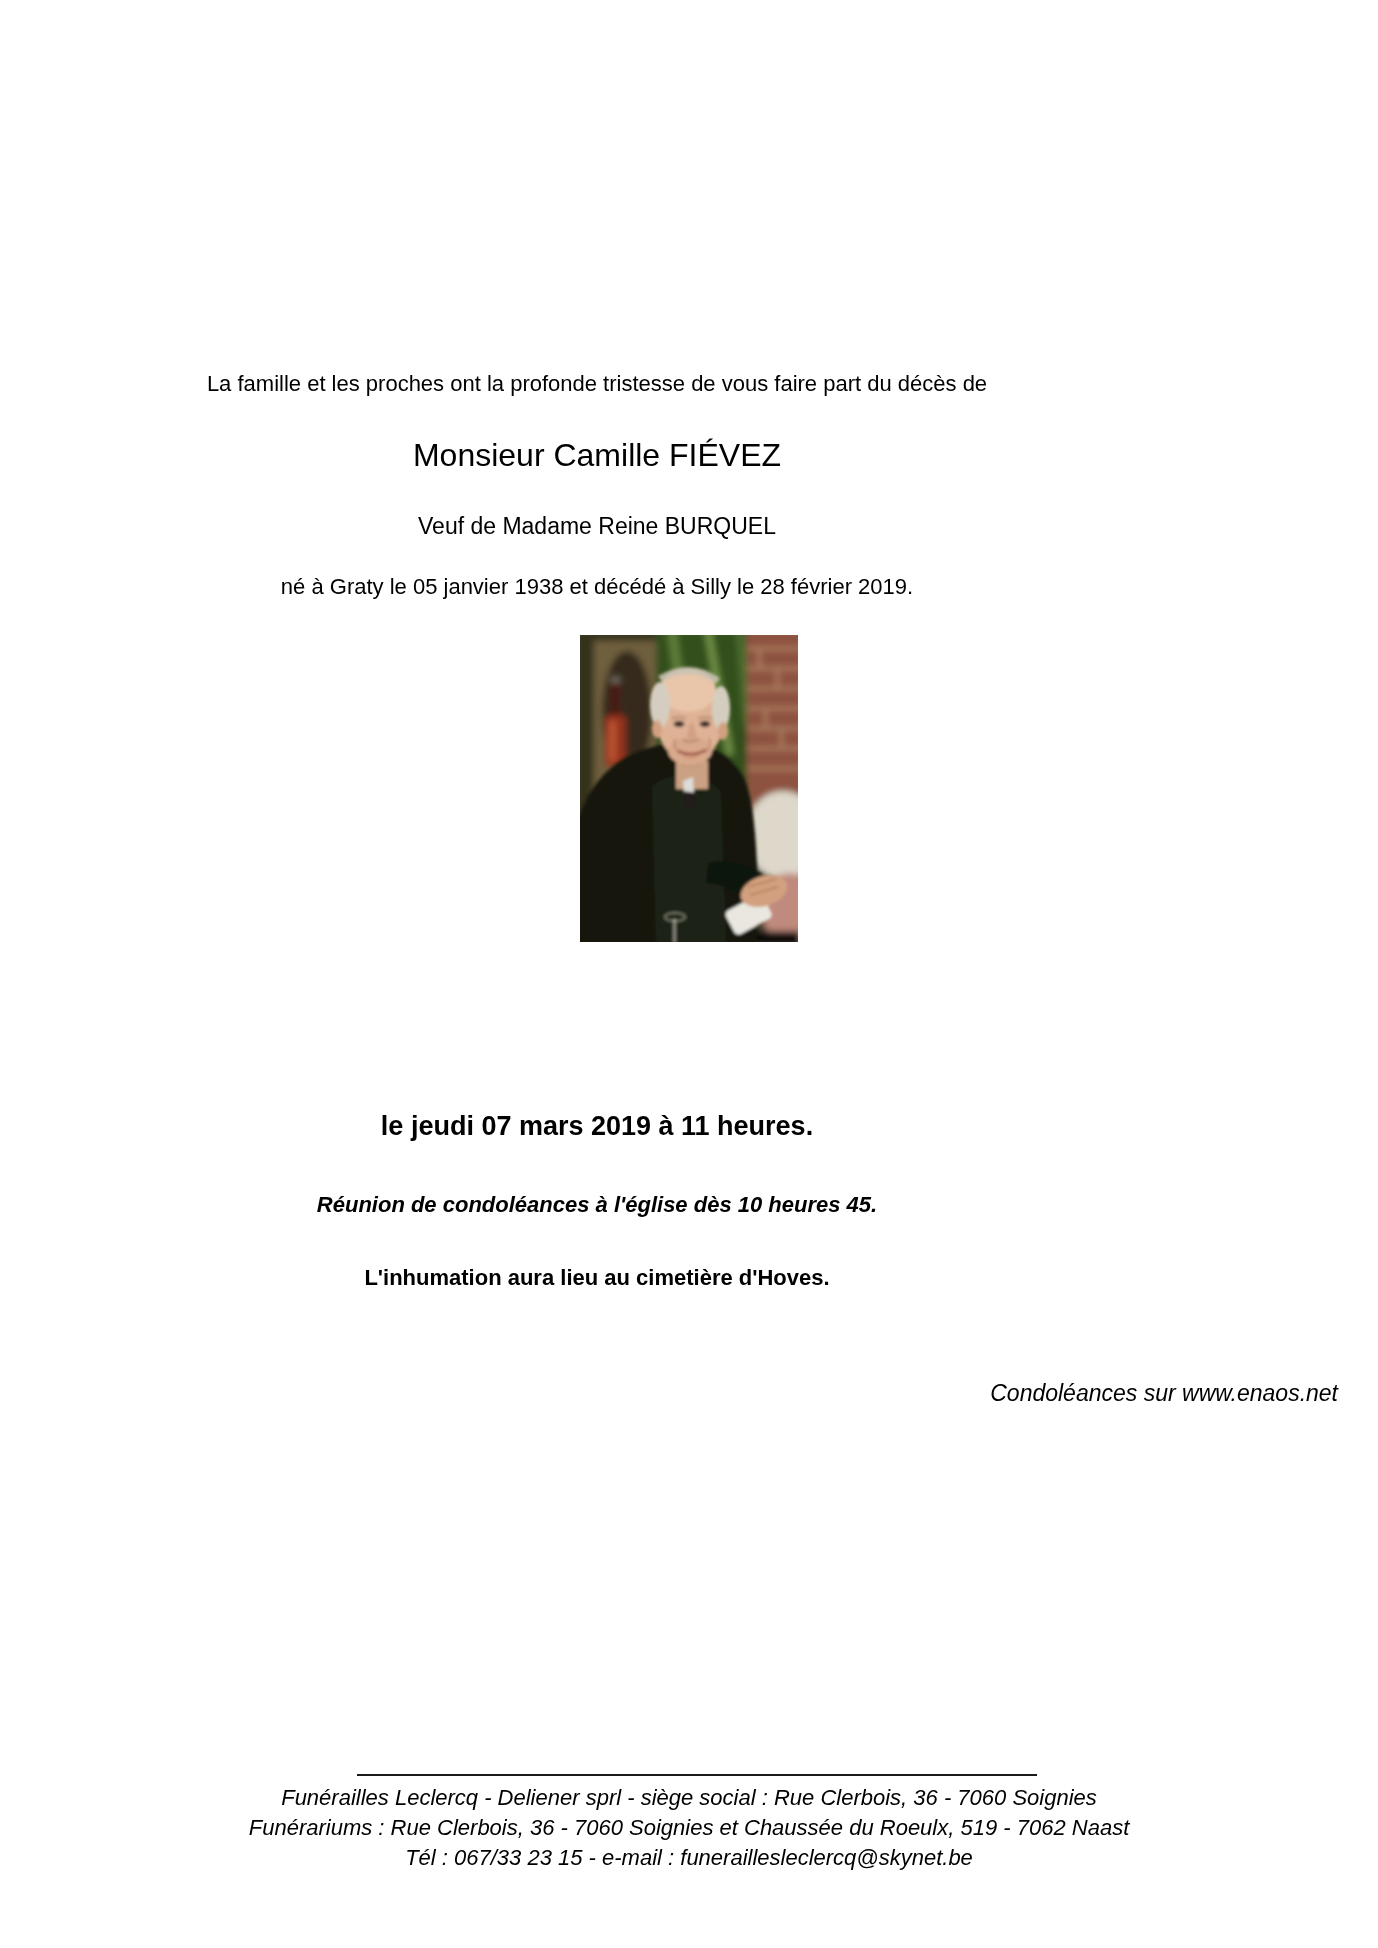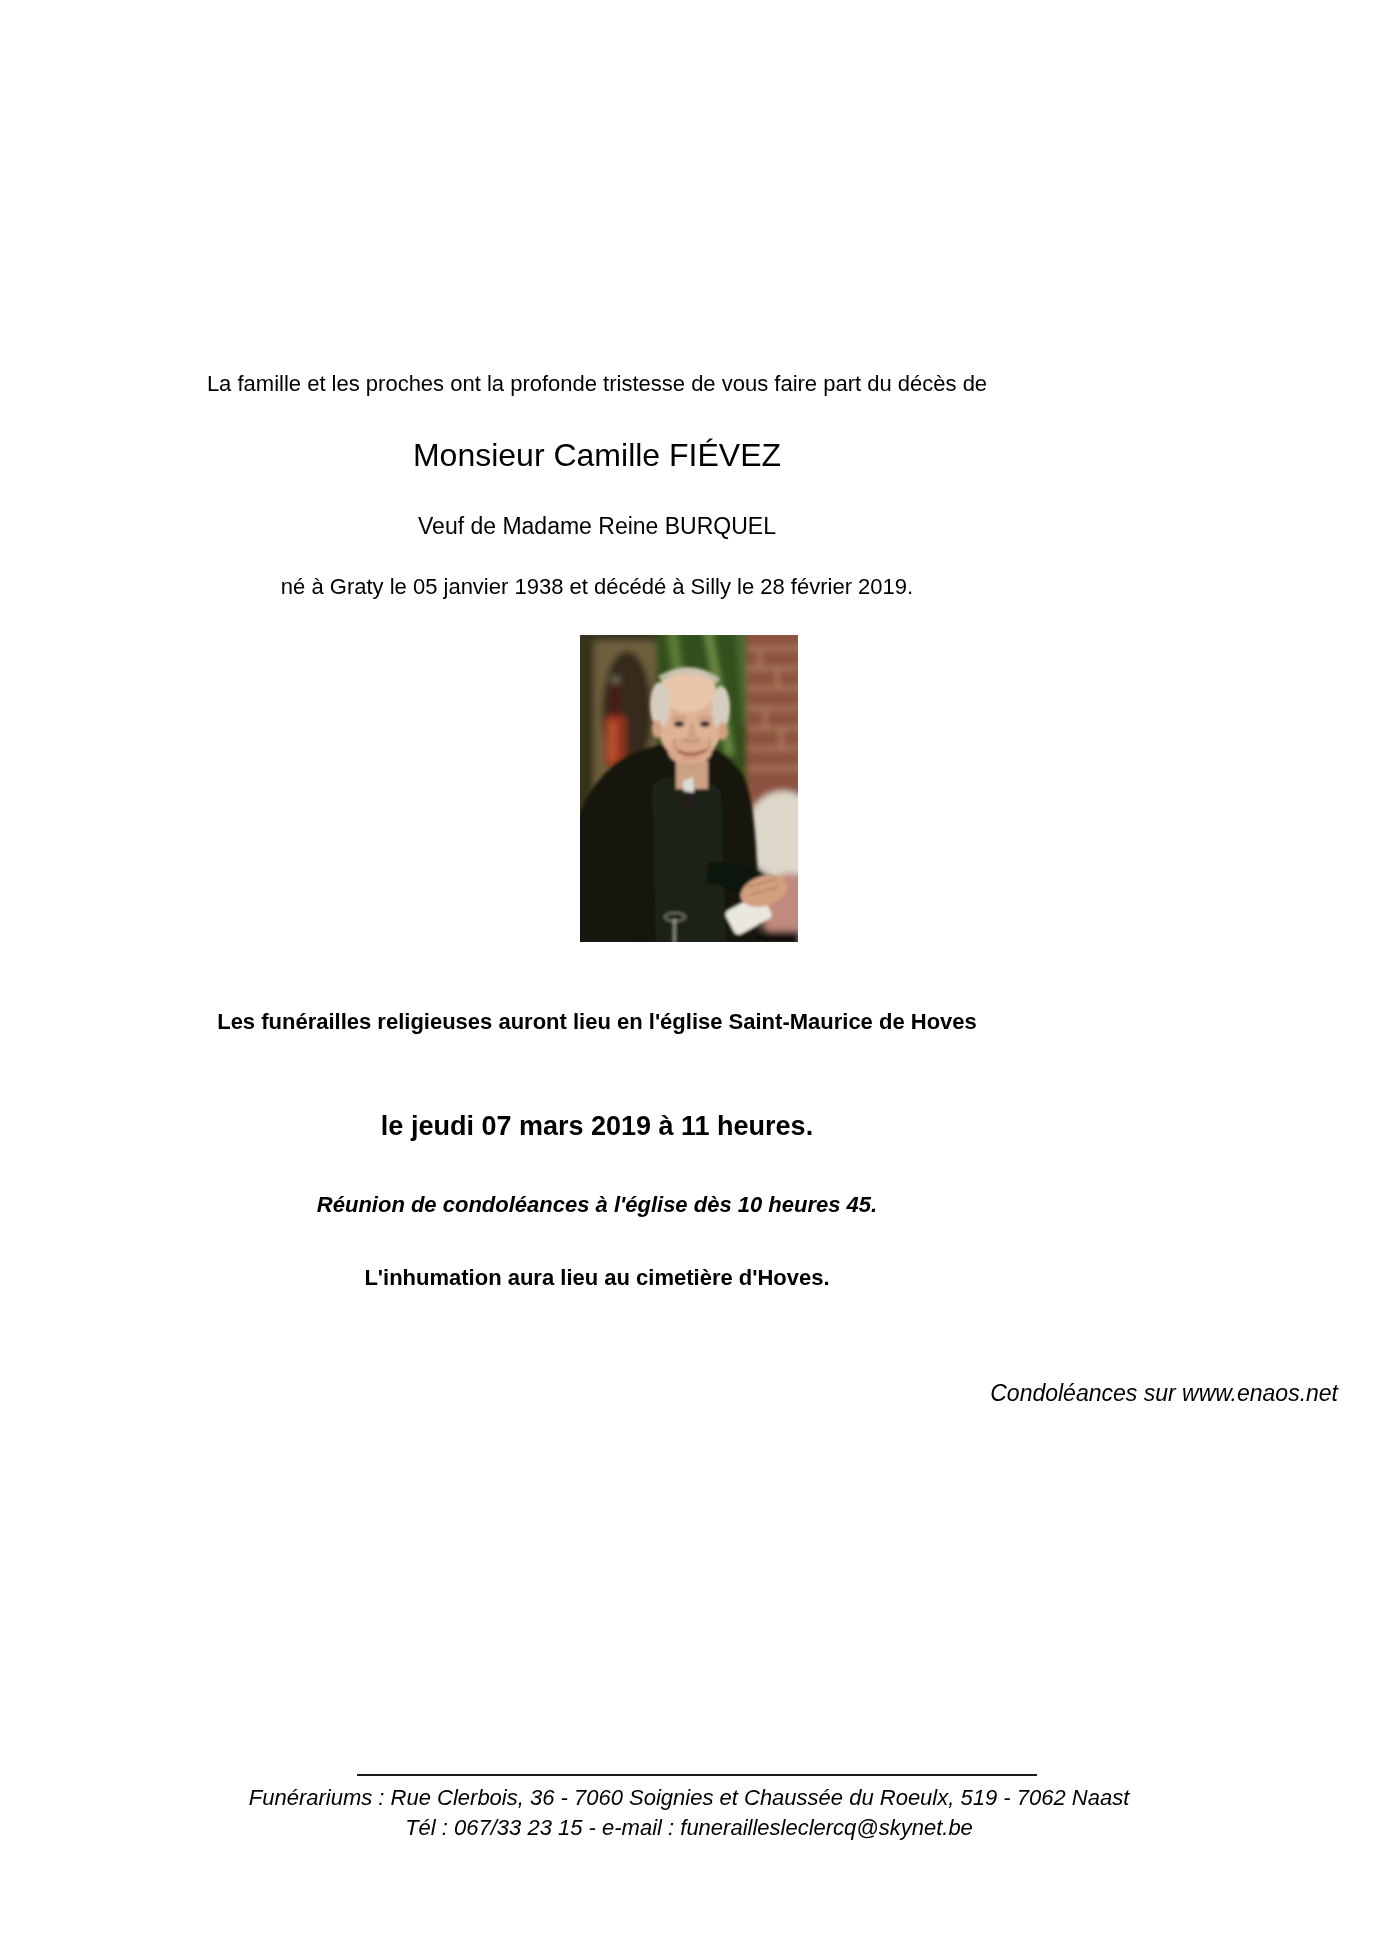--- a/index.html
+++ b/index.html
@@ -167,30 +167,30 @@
         <rect x="148" y="266" width="42" height="27" rx="5" fill="#e9e7df" transform="rotate(-28 169 280)"></rect>
         <ellipse cx="184" cy="256" rx="24" ry="15" fill="#d2a07f" transform="rotate(-18 184 256)"></ellipse>
         <path d="M168,252 L196,244 M170,260 L198,252" stroke="#b9855f" stroke-width="2" fill="none"></path>
 
         <rect x="93" y="284" width="3" height="24" fill="#d8d2c2" opacity="0.55"></rect>
         <ellipse cx="95" cy="282" rx="10" ry="4" fill="none" stroke="#cfc8b8" stroke-width="2" opacity="0.5"></ellipse>
       </g>
     </svg>
   </div>
 
-  <div class="line ceremony">Les funérailles religieuses auront lieu en l'église Saint-Maurice de Hoves</div>
 
   <div class="line ceremony-date">le jeudi 07 mars 2019 à 11 heures.</div>
 
   <div class="line meeting">Réunion de condoléances à l'église dès 10 heures 45.</div>
 
   <div class="line burial">L'inhumation aura lieu au cimetière d'Hoves.</div>
 
   <div class="condolences">Condoléances sur www.enaos.net</div>
 
   <div class="footer-rule"></div>
 
   <div class="footer">
+    <div>Funérailles Leclercq - Deliener sprl - siège social : Rue Clerbois, 36 - 7060 Soignies</div>
     <div>Funérariums : Rue Clerbois, 36 - 7060 Soignies et Chaussée du Roeulx, 519 - 7062 Naast</div>
     <div>Tél : 067/33 23 15 - e-mail : funeraillesleclercq@skynet.be</div>
   </div>
 
 </div>
 
 </body></html>

